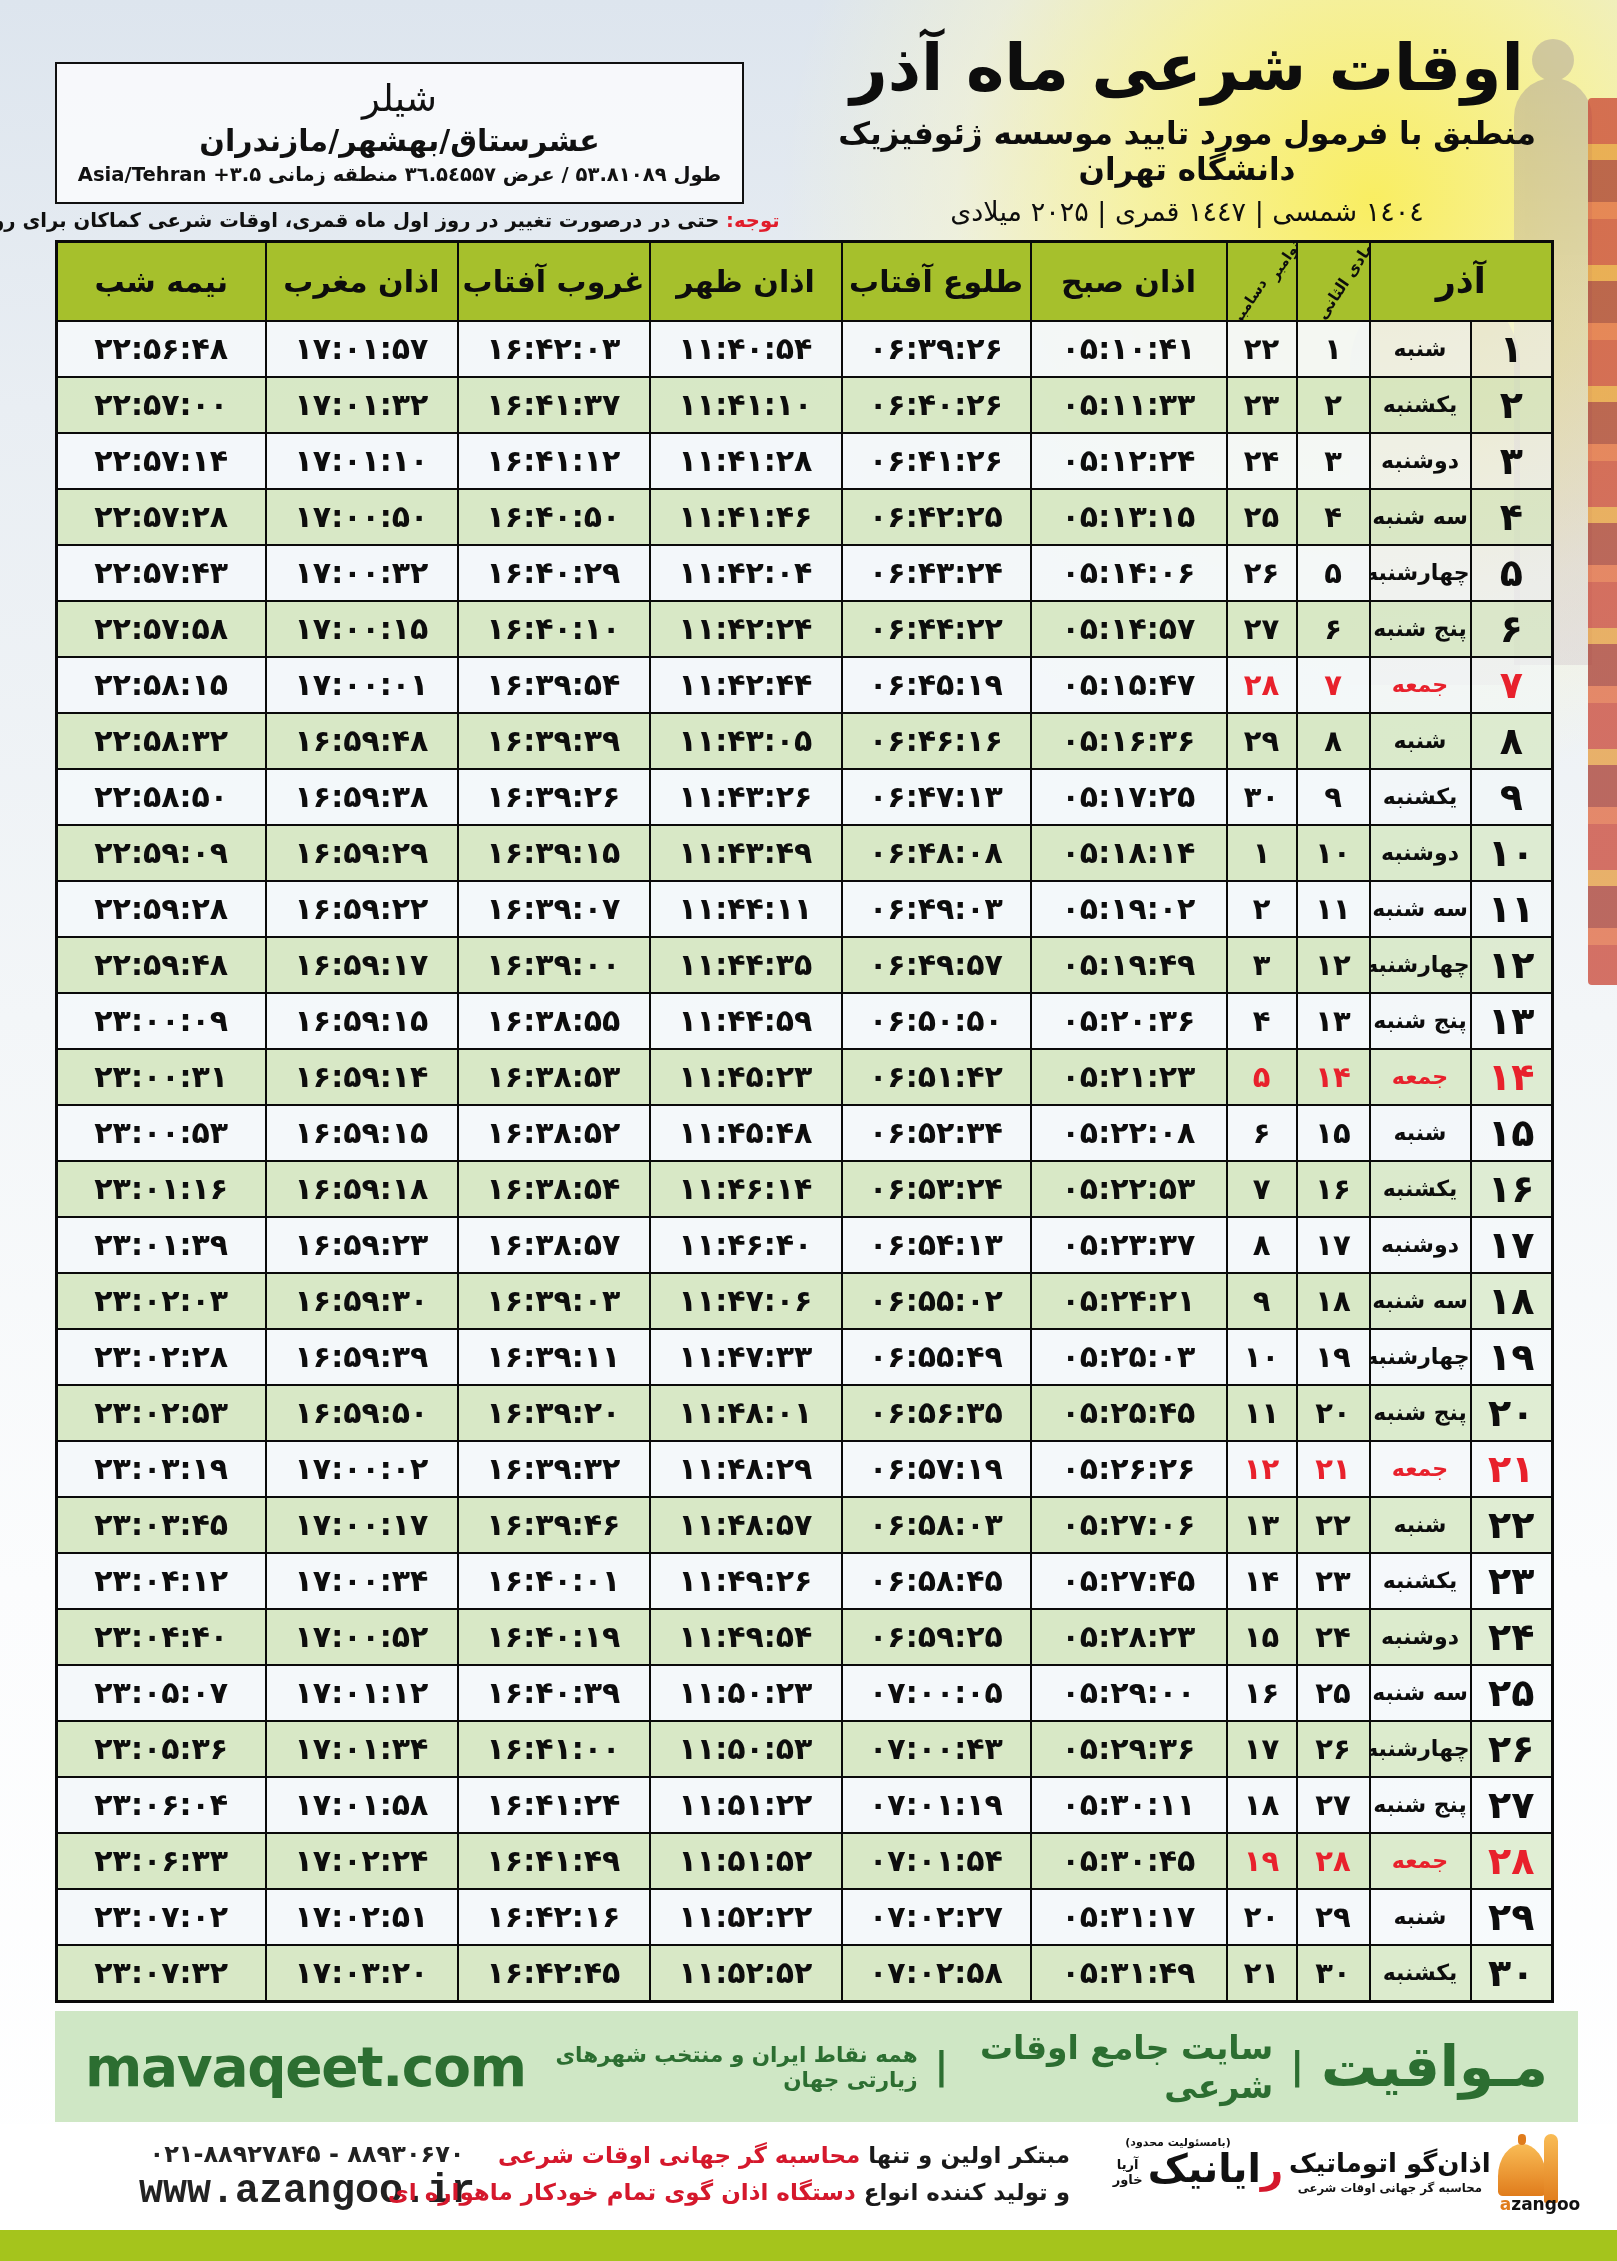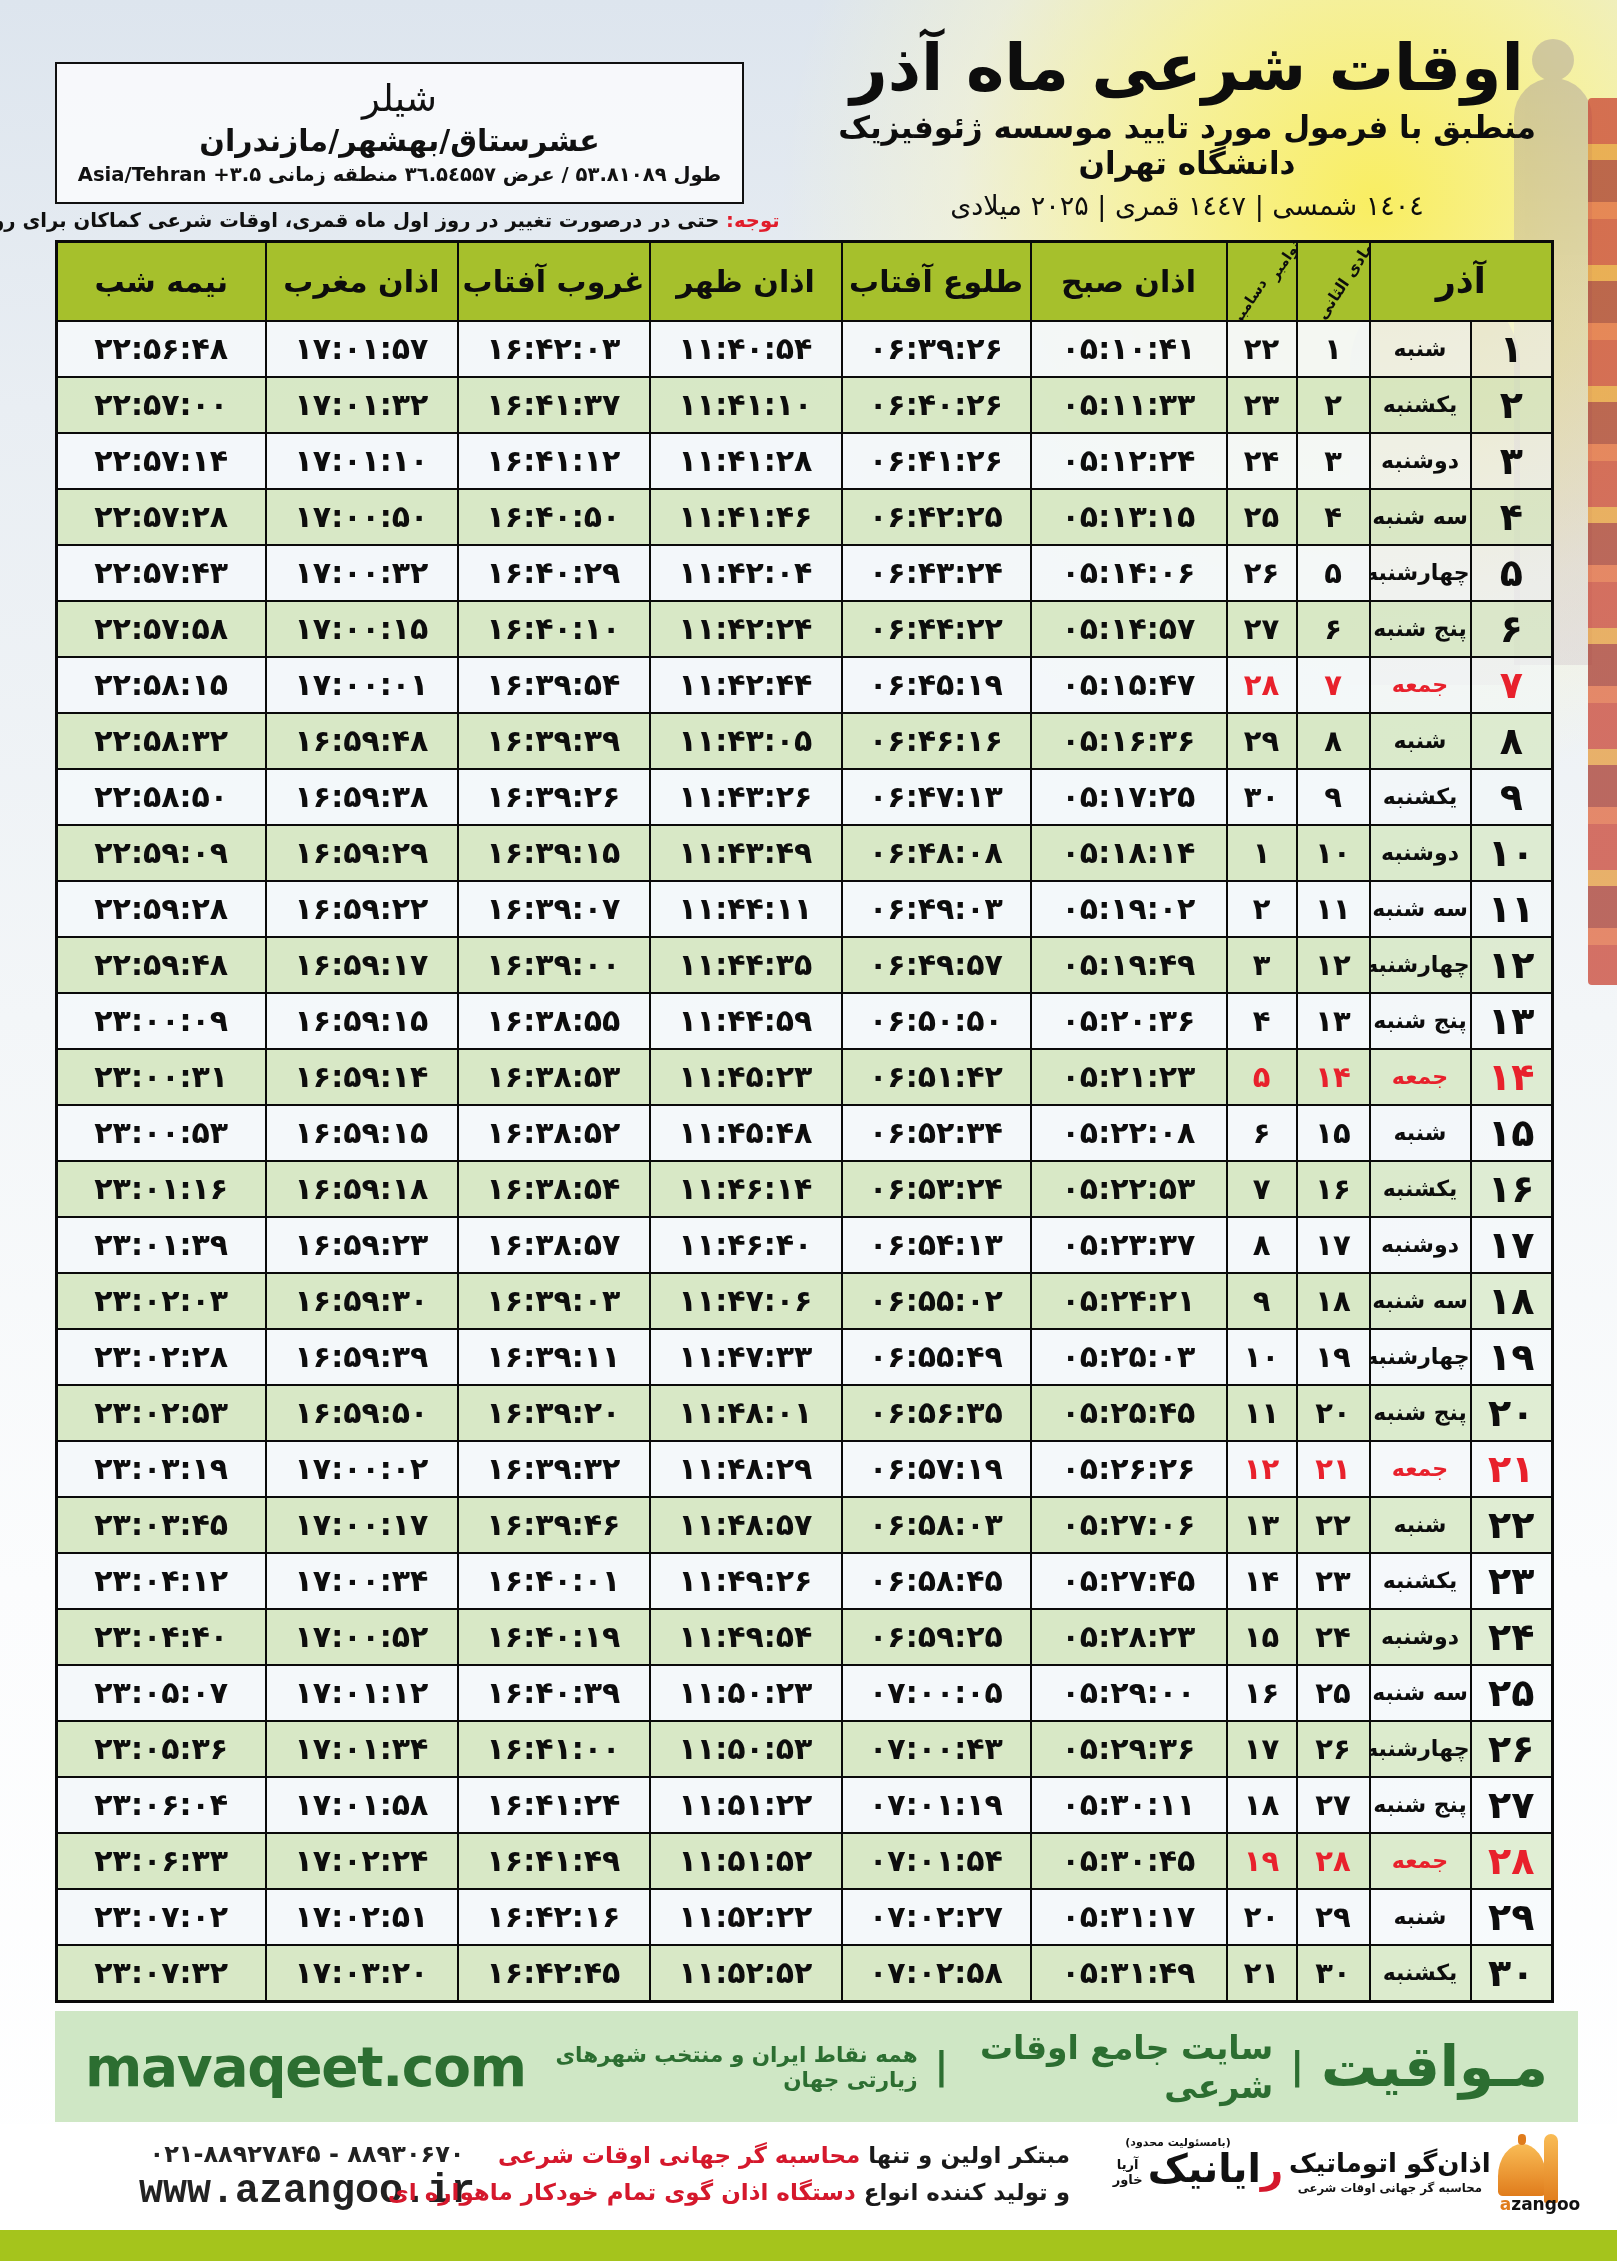--- a/index.html
+++ b/index.html
@@ -37,21 +37,21 @@
     display:flex;flex-direction:column;align-items:center;justify-content:center;gap:6.5px;
     text-align:center;
   }
   .loc-city{font-size:37px;font-weight:400;color:#111;line-height:1;}
   .loc-region{font-size:30px;font-weight:700;color:#111;line-height:1.1;}
   .loc-coords{font-size:19.6px;font-weight:700;color:#111;direction:rtl;}
   .loc-coords .tz{direction:ltr;unicode-bidi:embed;}
 
   .title-block{position:absolute;right:46px;top:31px;width:770px;text-align:center;direction:rtl;color:#0d0d0d;}
   .title-main{font-size:65px;font-weight:700;line-height:1.15;}
-  .title-sub{font-size:31px;font-weight:700;margin-top:3px;}
+  .title-sub{font-size:31px;font-weight:700;margin-top:9px;}
   .title-years{font-size:27px;font-weight:500;margin-top:9px;}
 
   .notice{
     position:absolute;left:19.6px;top:209px;width:760px;direction:rtl;text-align:left;
     font-size:19.6px;font-weight:700;color:#101010;white-space:nowrap;
   }
   .notice .notice-label{color:#e11d2b;}
 
   
   table.timetable{

